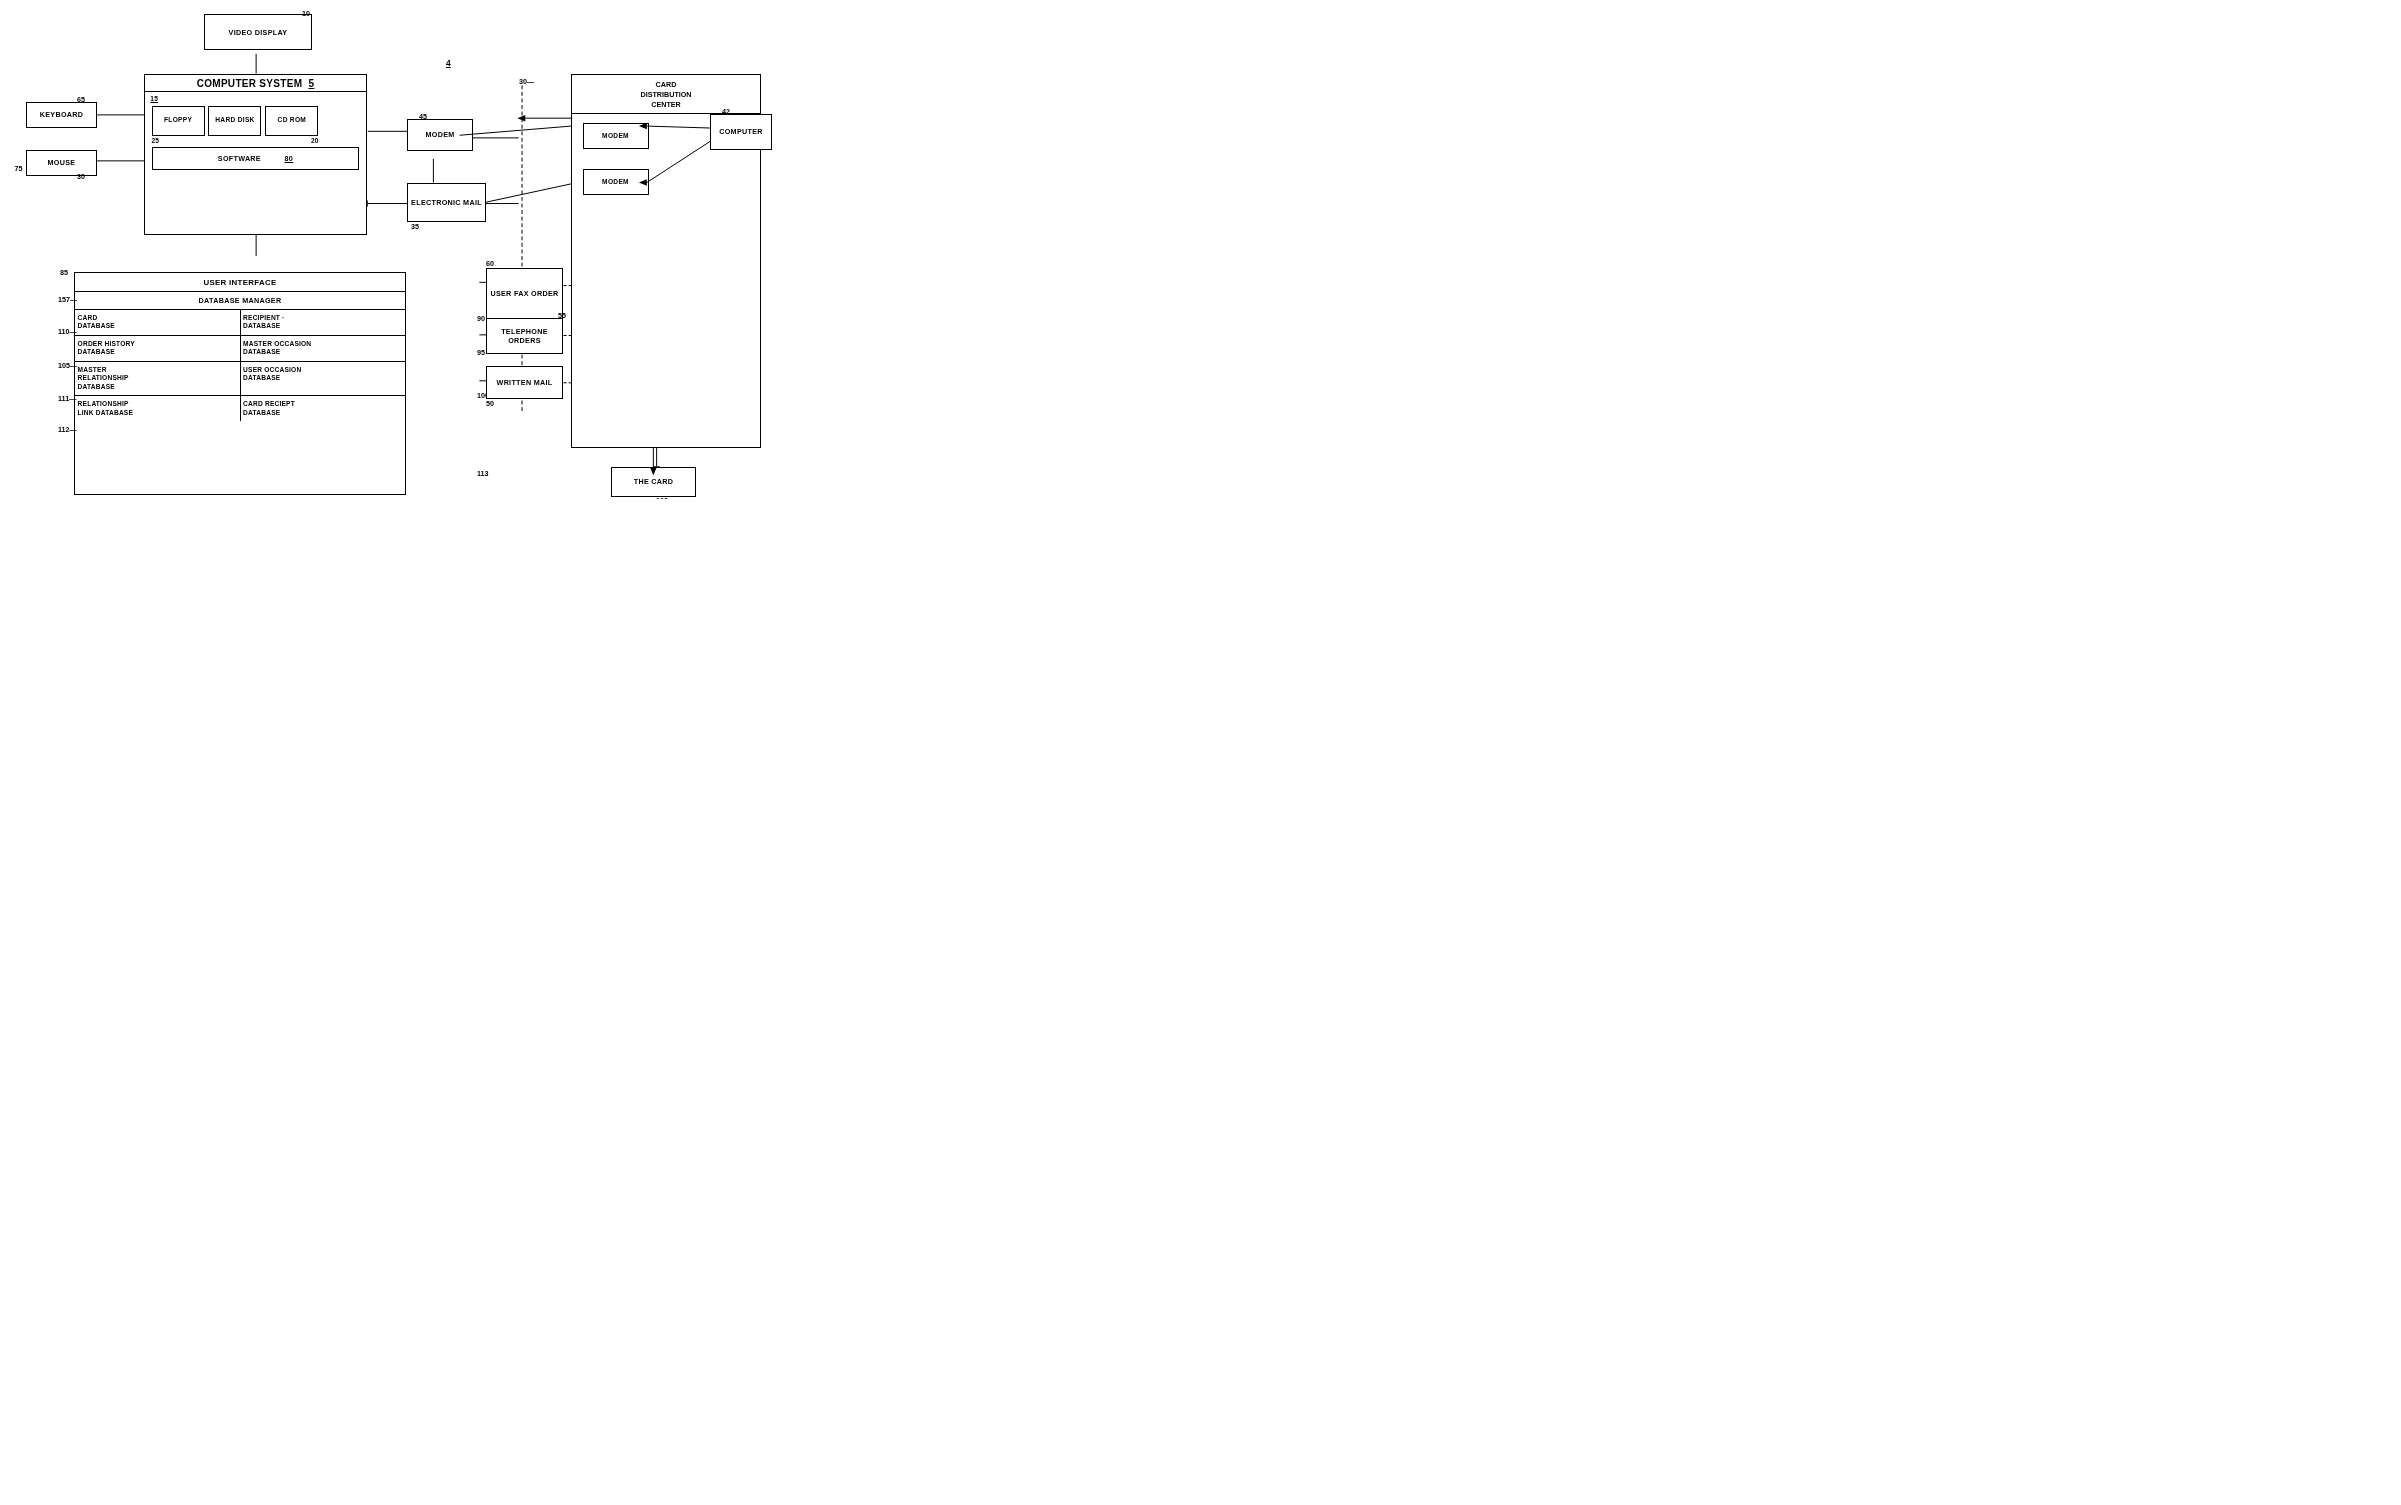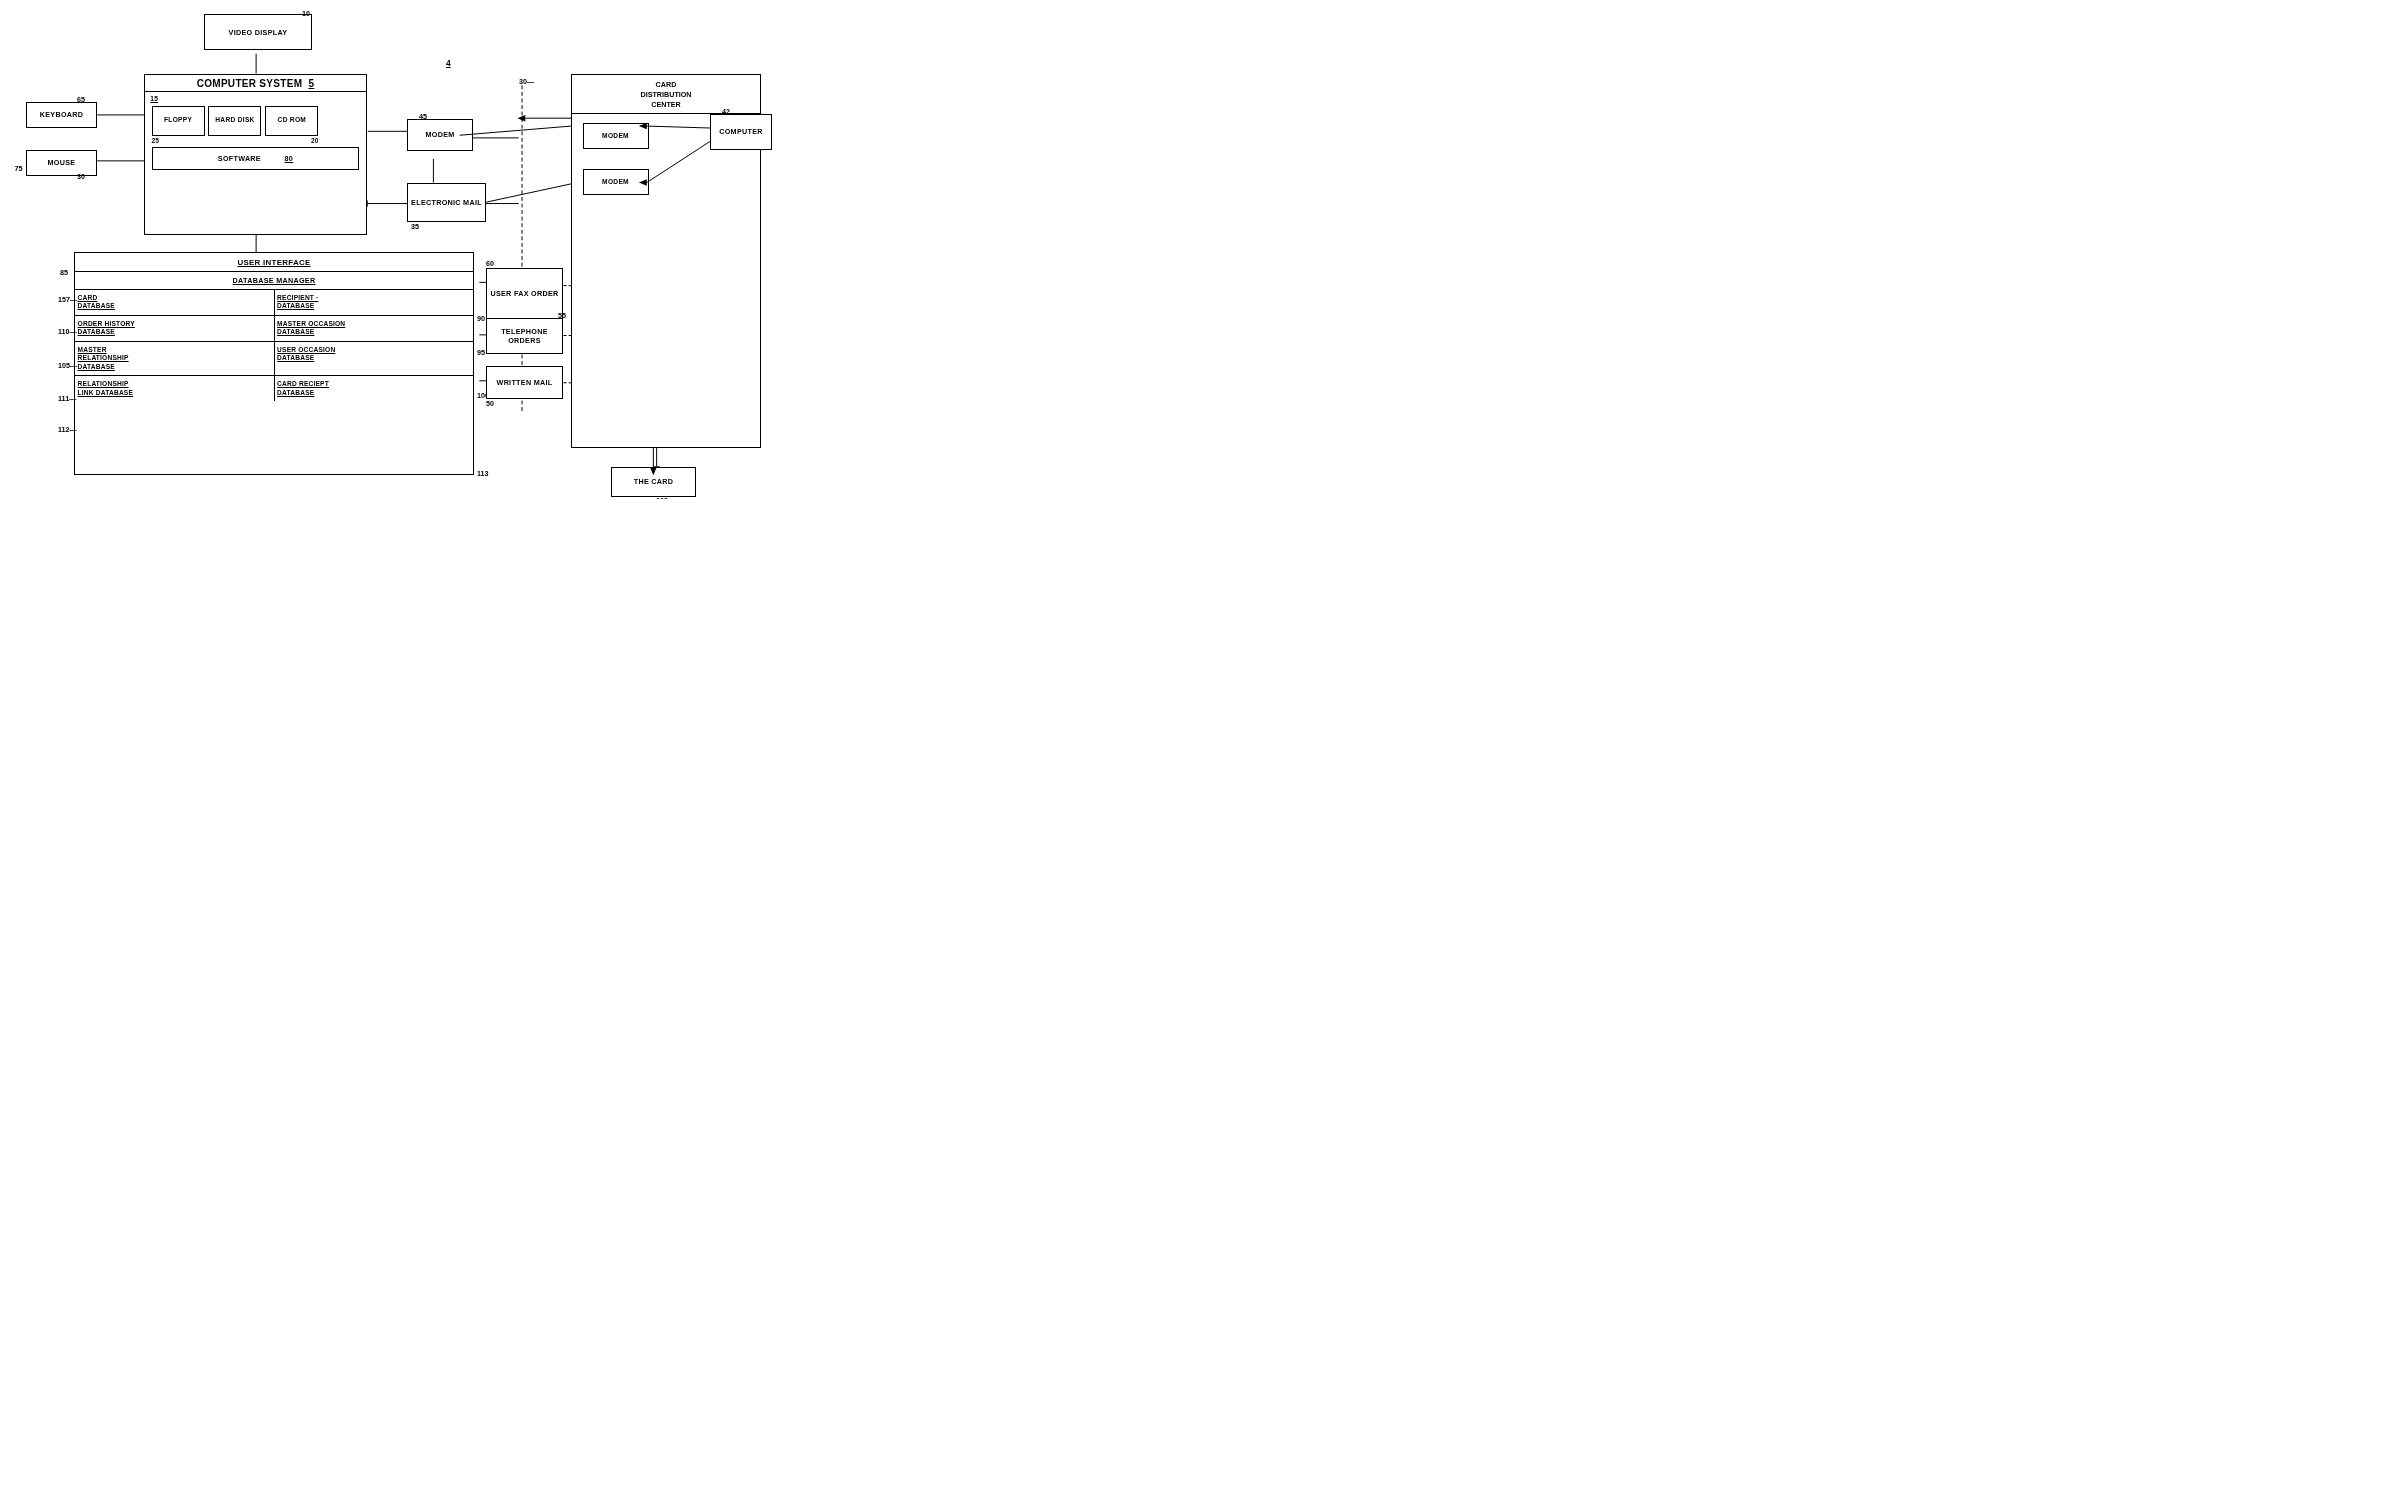--- a/index.html
+++ b/index.html
@@ -187,21 +187,21 @@
   <div class="box" style="left:407px; top:119px; width:66px; height:31.5px;">
     <span>MODEM</span>
   </div>
   <div class="label" style="left:419px; top:112px;">45</div>
 
   <div class="box" style="left:407px; top:183px; width:79px; height:39px;text-align:center;">
     <span>ELECTRONIC MAIL</span>
   </div>
   <div class="label" style="left:411px; top:222px;">35</div>
 
-  <div class="section-box" style="left:74px; top:252px; width:400px; height:223px;text-decoration:underline;">
+  <div class="section-box" style="left:74px; top:272px; width:332px; height:223px;">
 
     <div class="section-header" style="font-size:7.9px; padding:4.6px 0;">USER INTERFACE</div>
 
     <div class="section-header" style="font-size:7.2px; padding:3.9px 0;">DATABASE MANAGER</div>
 
     <div class="section-row">
       <div class="section-cell">CARD<br>DATABASE</div>
       <div class="section-cell">RECIPIENT ·<br>DATABASE</div>
     </div>
 

